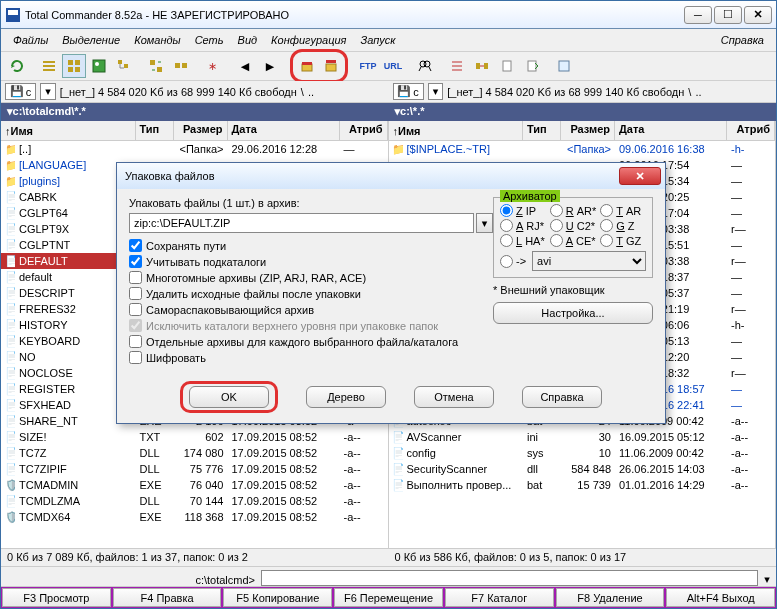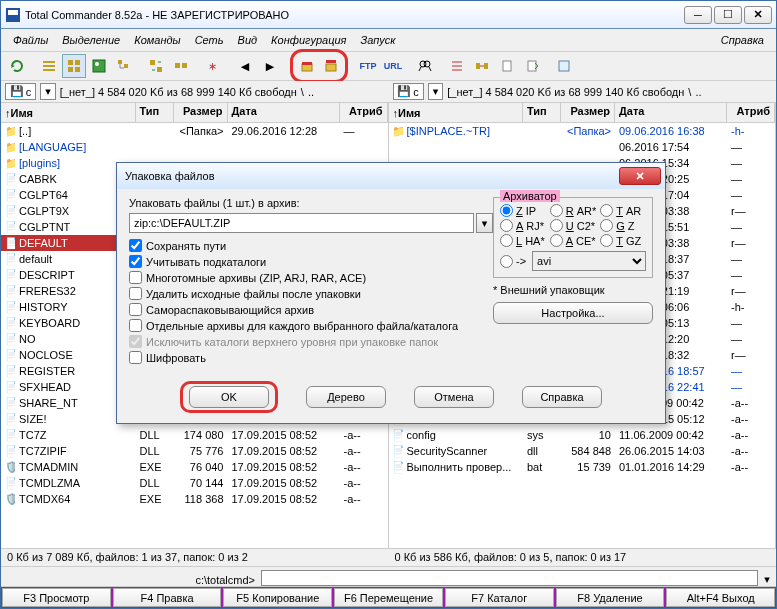--- a/index.html
+++ b/index.html
@@ -60,21 +60,21 @@
 .dlg-left { flex: 1; }
 .dlg-right { width: 160px; }
 .dlg-label { margin-bottom: 4px; }
 .dlg-input { width: 100%; height: 20px; border: 1px solid #888; background: #fff; padding: 2px 4px; }
 .dlg-input-wrap { display: flex; gap: 2px; margin-bottom: 6px; }
 .dlg-dd { width: 18px; height: 20px; border: 1px solid #888; background: linear-gradient(#f8f8f8,#e0e0e0); display: flex; align-items: center; justify-content: center; cursor: pointer; }
 .chk { display: flex; align-items: center; gap: 4px; margin: 3px 0; }
 .chk input { width: 13px; height: 13px; }
 .chk.disabled { color: #888; }
 .groupbox { border: 1px solid #aaa; padding: 6px 6px 6px 6px; position: relative; margin-bottom: 6px; }
-.groupbox-title { position: absolute; top: -8px; left: 6px; background: #f9a8d4; padding: 0 3px; }
+.groupbox-title { position: absolute; top: -8px; left: 6px; background: #84cc16; padding: 0 3px; }
 .radio-grid { display: grid; grid-template-columns: repeat(3, 1fr); gap: 2px 4px; }
 .radio { display: flex; align-items: center; gap: 3px; }
 .plugin-row { display: flex; align-items: center; gap: 6px; margin-top: 4px; }
 .plugin-row select { flex: 1; height: 20px; border: 1px solid #888; }
 .ext-row { margin: 6px 0; }
 .dlg-btn { height: 22px; padding: 0 12px; border: 1px solid #888; background: linear-gradient(#fdfdfd,#e4e4e4); cursor: pointer; border-radius: 6px; }
 .dlg-buttons { display: flex; gap: 28px; justify-content: center; padding: 4px 12px 10px 12px; align-items: center; }
 .ok-highlight { border: 3px solid #e03030; border-radius: 10px; padding: 2px 6px; display: inline-flex; }
 .small-icon { width:14px; height:14px; display:inline-block; }
 .watermark { position: absolute; right: 10px; bottom: 26px; color: #c0c0c0; font-size: 14px; font-style: italic; pointer-events: none; }
@@ -241,20 +241,24 @@
     </div>
     <div class="drivehalf">
       <span class="drive-btn">💾 <span>c</span></span>
       <span class="drive-btn">▾</span>
       <span>[_нет_] 4 584 020 Kб из 68 999 140 Кб свободн</span>
       <span>\</span>
       <span>..</span>
     </div>
   </div>
 
+  <div class="pathbar">
+    <div class="pathhalf">▾c:\totalcmd\*.*</div>
+    <div class="pathhalf">▾c:\*.*</div>
+  </div>
 
   <div class="panels">
     <div class="panel">
       <div class="panel-head">
         <div class="ph-cell ph-name">↑<span>Имя</span></div>
         <div class="ph-cell ph-type">Тип</div>
         <div class="ph-cell ph-size">Размер</div>
         <div class="ph-cell ph-date">Дата</div>
         <div class="ph-cell ph-attr">Атриб</div>
       </div>
@@ -690,27 +694,27 @@
             <span>Многотомные архивы (ZIP, ARJ, RAR, ACE)</span>
           </label>
           <label class="chk">
             <input type="checkbox" style=""> 
             <span>Удалить исходные файлы после упаковки</span>
           </label>
           <label class="chk">
             <input type="checkbox" style=""> 
             <span>Самораспаковывающийся архив</span>
           </label>
+          <label class="chk disabled">
+            <input type="checkbox" checked="" disabled="" style=""> 
+            <span>Исключить каталоги верхнего уровня при упаковке папок</span>
+          </label>
           <label class="chk">
             <input type="checkbox" style=""> 
             <span>Отдельные архивы для каждого выбранного файла/каталога</span>
-          </label>
-          <label class="chk disabled">
-            <input type="checkbox" checked="" disabled="" style=""> 
-            <span>Исключить каталоги верхнего уровня при упаковке папок</span>
           </label>
           <label class="chk">
             <input type="checkbox" style=""> 
             <span>Шифровать</span>
           </label>
         </div>
     </div>
     <div class="dlg-right">
       <div class="groupbox">
         <div class="groupbox-title">Архиватор</div>

